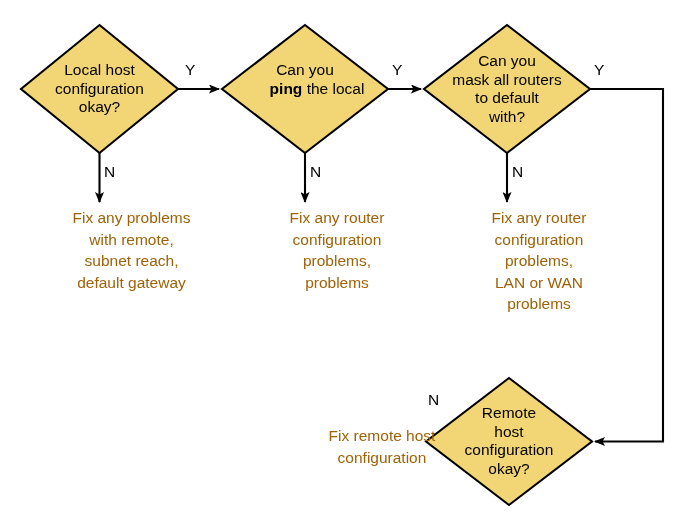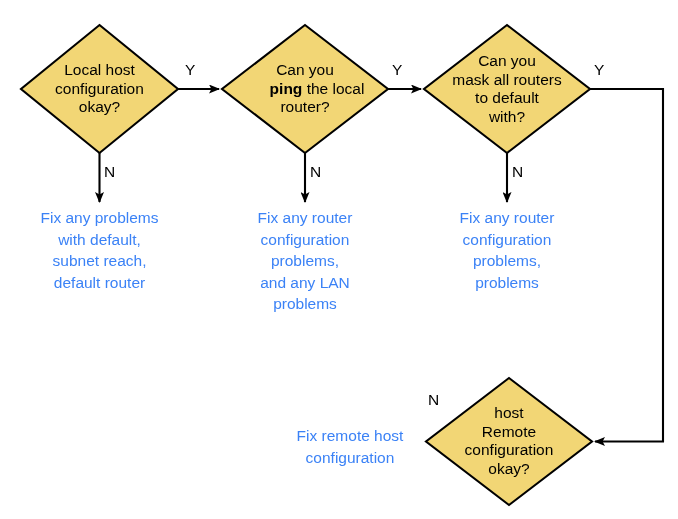--- a/index.html
+++ b/index.html
@@ -36,22 +36,23 @@
   }
   .diamond-label b {
     font-weight: bold;
     margin-left: 24px;
   }
   .text-block {
     position: absolute;
     text-align: center;
     font-size: 15.5px;
     line-height: 21.5px;
-    color: #3b82f6;
+    color: #a16207;
     white-space: nowrap;
+    padding-left: 32px;
   }
   .edge-label {
     position: absolute;
     font-size: 15.5px;
     line-height: 15.5px;
     color: #000000;
   }
   .lbl-line { display: block; }
 </style>
 </head>
@@ -89,56 +90,55 @@
 
   <div class="diamond-label" style="left:0px; top:61px; width:199px;">
     <span class="lbl-line">Local host</span>
     <span class="lbl-line">configuration</span>
     <span class="lbl-line">okay?</span>
   </div>
 
   <div class="diamond-label" style="left:205px; top:61px; width:200px;">
     <span class="lbl-line">Can you</span>
     <span class="lbl-line"><b>ping</b> the local</span>
-    <span class="lbl-line">router?</span>
   </div>
 
   <div class="diamond-label" style="left:407px; top:52px; width:200px;">
     <span class="lbl-line">Can you</span>
     <span class="lbl-line">mask all routers</span>
     <span class="lbl-line">to default</span>
     <span class="lbl-line">with?</span>
   </div>
 
   <div class="diamond-label" style="left:409px; top:404px; width:200px;">
+    <span class="lbl-line">Remote</span>
     <span class="lbl-line">host</span>
-    <span class="lbl-line">Remote</span>
     <span class="lbl-line">configuration</span>
     <span class="lbl-line">okay?</span>
   </div>
 
   <div class="text-block" style="left:0px; top:207px; width:199px;">
     <span class="lbl-line">Fix any problems</span>
-    <span class="lbl-line">with default,</span>
+    <span class="lbl-line">with remote,</span>
     <span class="lbl-line">subnet reach,</span>
-    <span class="lbl-line">default router</span>
+    <span class="lbl-line">default gateway</span>
   </div>
 
   <div class="text-block" style="left:205px; top:207px; width:200px;">
     <span class="lbl-line">Fix any router</span>
     <span class="lbl-line">configuration</span>
     <span class="lbl-line">problems,</span>
-    <span class="lbl-line">and any LAN</span>
     <span class="lbl-line">problems</span>
   </div>
 
   <div class="text-block" style="left:407px; top:207px; width:200px;">
     <span class="lbl-line">Fix any router</span>
     <span class="lbl-line">configuration</span>
     <span class="lbl-line">problems,</span>
+    <span class="lbl-line">LAN or WAN</span>
     <span class="lbl-line">problems</span>
   </div>
 
   <div class="text-block" style="left:250px; top:425px; width:200px;">
     <span class="lbl-line">Fix remote host</span>
     <span class="lbl-line">configuration</span>
   </div>
 
   <div class="edge-label" style="left:185px; top:62px;">Y</div>
   <div class="edge-label" style="left:392px; top:62px;">Y</div>

